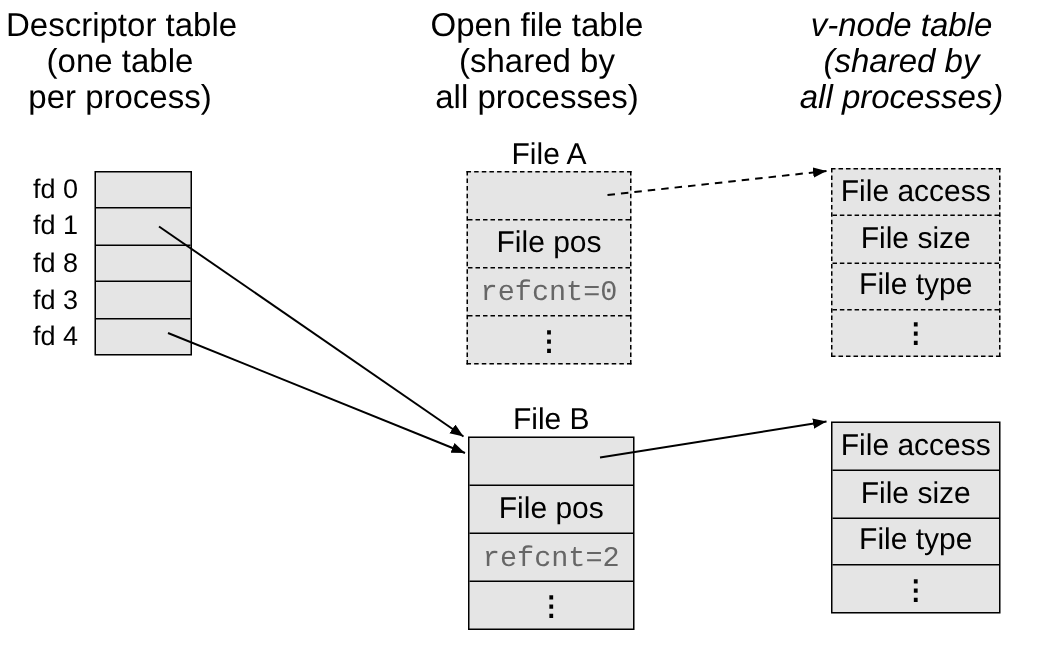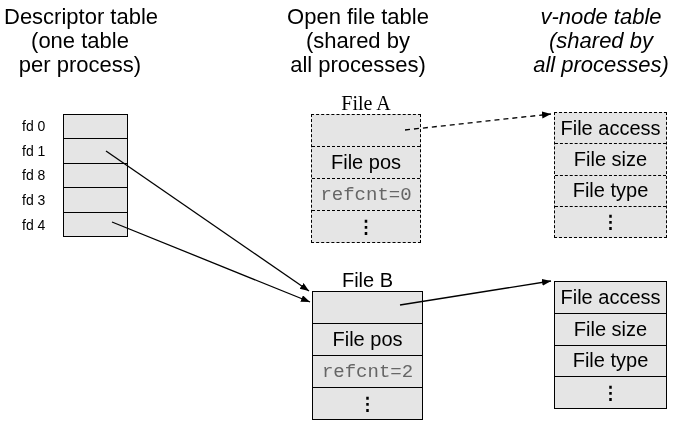--- a/index.html
+++ b/index.html
@@ -19,21 +19,21 @@
     line-height: 24px;
     top: 5px;
   }
   .header-line { white-space: nowrap; }
 
   .fd-labels {
     position: absolute;
     left: 22px; top: 114px;
     width: 40px; height: 123px;
     display: flex; flex-direction: column;
-    font-size: 14px;
+    font-size: 18px;
   }
   .fd-label { flex: 1; display: flex; align-items: center; }
 
   .cells-table {
     position: absolute;
     display: flex; flex-direction: column;
     box-sizing: border-box;
     background: #e5e5e5;
   }
   .cells-table.solid  { border: 1.5px solid  #000; }
@@ -60,21 +60,21 @@
     font-size: 20px;
     white-space: nowrap;
   }
 
   
   .descriptor-table { left: 63px;  top: 114px; width: 65px;  height: 123px; }
   .file-a-table     { left: 311px; top: 114px; width: 110px; height: 129px; }
   .file-b-table     { left: 312px; top: 291px; width: 111px; height: 129px; }
   .vnode-a-table    { left: 554px; top: 112px; width: 113px; height: 126px; }
   .vnode-b-table    { left: 554px; top: 281px; width: 113px; height: 128px; }
-  .file-a-title     { left: 311px; top: 92px;  width: 110px; font-family: Liberation Serif, serif; }
+  .file-a-title     { left: 311px; top: 92px;  width: 110px; }
   .file-b-title     { left: 312px; top: 269px; width: 111px; }
 
   .arrows-overlay {
     position: absolute;
     left: 0; top: 0;
     width: 694px; height: 432px;
     pointer-events: none;
   }
   .arrows-overlay line { stroke: var(--line-color, #000); stroke-width: 1.3; }
   .arrows-overlay .dashed-line { stroke-dasharray: 5 4; }

